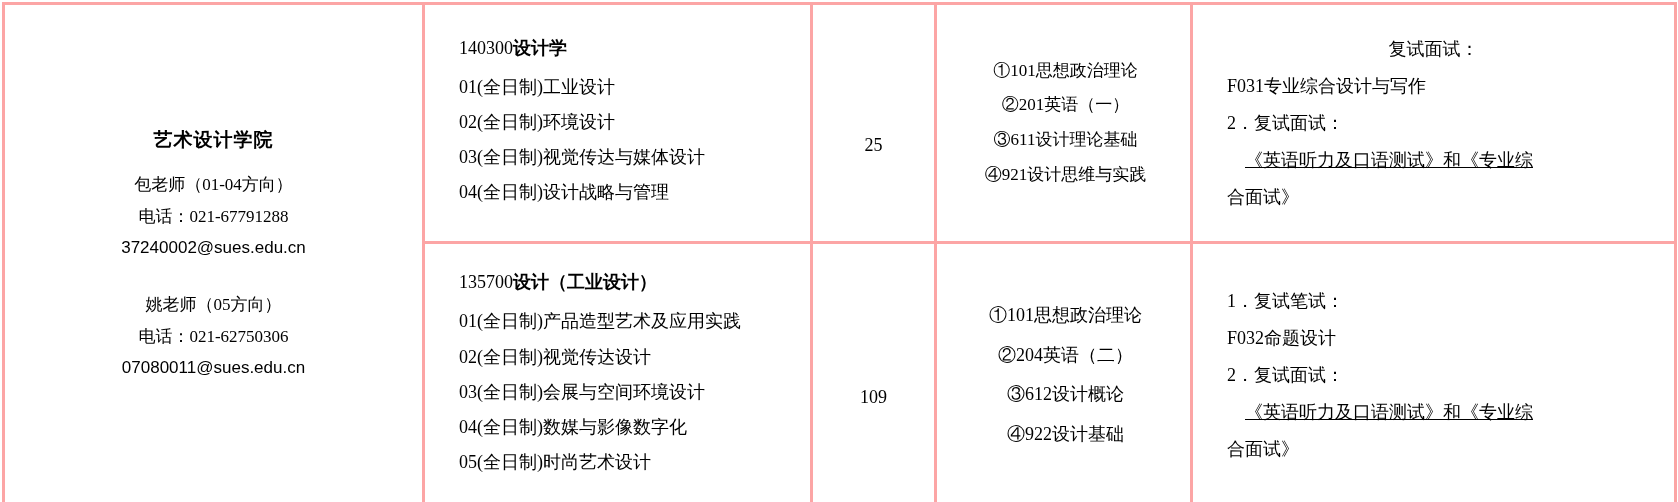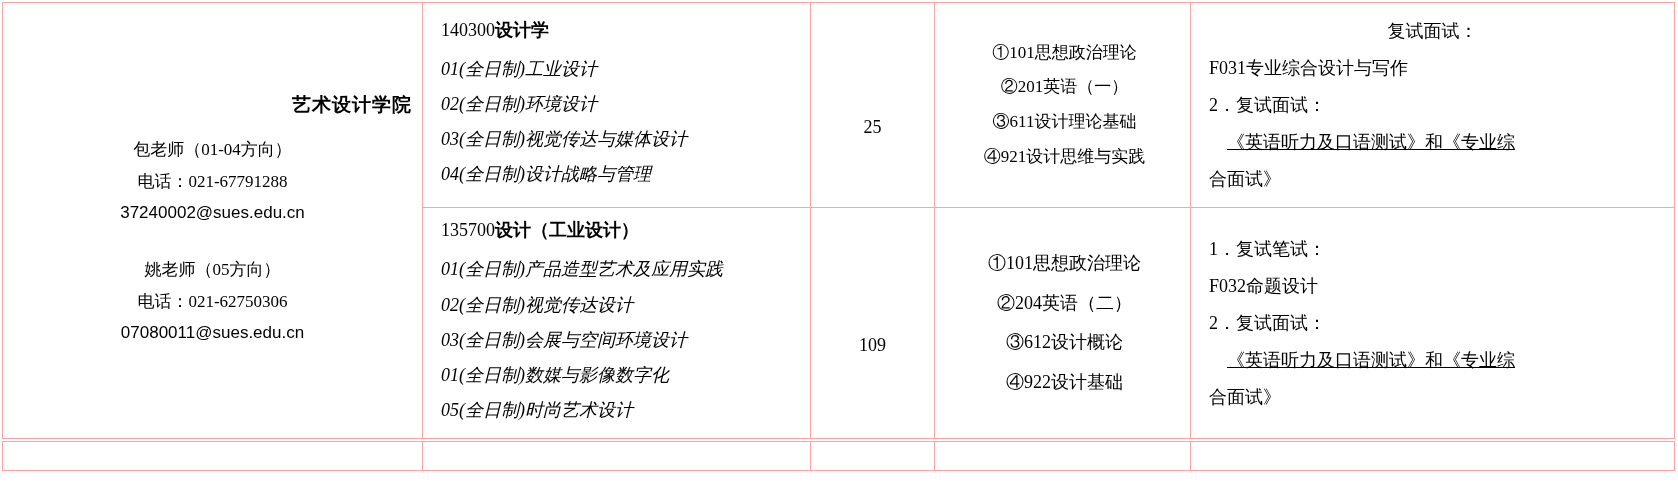--- a/index.html
+++ b/index.html
@@ -21,23 +21,23 @@
     box-sizing: border-box;
   }
   table.admissions {
     border-collapse: collapse;
     table-layout: fixed;
     width: 1672px;
     margin-left: 2px;
     margin-top: 2px;
   }
   table.admissions td {
-    border: 1px solid #fca5a5;
+    border: 3px solid #fca5a5;
     vertical-align: middle;
-    padding: 0;
+    padding: 16px;
   }
   
   col.c-dept    { width: 420px; }
   col.c-major   { width: 388px; }
   col.c-count   { width: 124px; }
   col.c-exam    { width: 256px; }
   col.c-retest  { width: 484px; }
 
   .cell-inner {
     padding: 8px 14px;
@@ -47,21 +47,20 @@
   
   .dept-cell .cell-inner {
     text-align: center;
     padding: 10px 10px;
   }
   .dept-name {
     font-weight: bold;
     font-size: 19px;
     letter-spacing: 1px;
     margin-bottom: 16px;
-    text-align: right;
   }
   .contact-block {
     font-size: 17px;
     line-height: 1.85;
   }
   .contact-gap {
     height: 26px;
   }
   .email {
     font-family: Liberation Sans, sans-serif;
@@ -79,21 +78,20 @@
     margin-bottom: 10px;
   }
   .major-title .code {
     font-weight: normal;
     font-family: "Liberation Serif", serif;
   }
   .dir-list {
     list-style: none;
     margin: 0;
     padding: 0;
-    font-style: italic;
   }
   .dir-list li {
     font-size: 18px;
     line-height: 1.95;
     white-space: nowrap;
   }
 
   
   .count-cell .cell-inner {
     text-align: center;
@@ -223,21 +221,21 @@
 
       <tr>
 
         <td class="major-cell">
           <div class="cell-inner">
             <div class="major-title"><span class="code">135700</span><span>设计（工业设计）</span></div>
             <ul class="dir-list">
               <li>01(全日制)产品造型艺术及应用实践</li>
               <li>02(全日制)视觉传达设计</li>
               <li>03(全日制)会展与空间环境设计</li>
-              <li>01(全日制)数媒与影像数字化</li>
+              <li>04(全日制)数媒与影像数字化</li>
               <li>05(全日制)时尚艺术设计</li>
             </ul>
           </div>
         </td>
 
         <td class="count-cell">
           <div class="cell-inner">109</div>
         </td>
 
         <td class="exam-cell">

